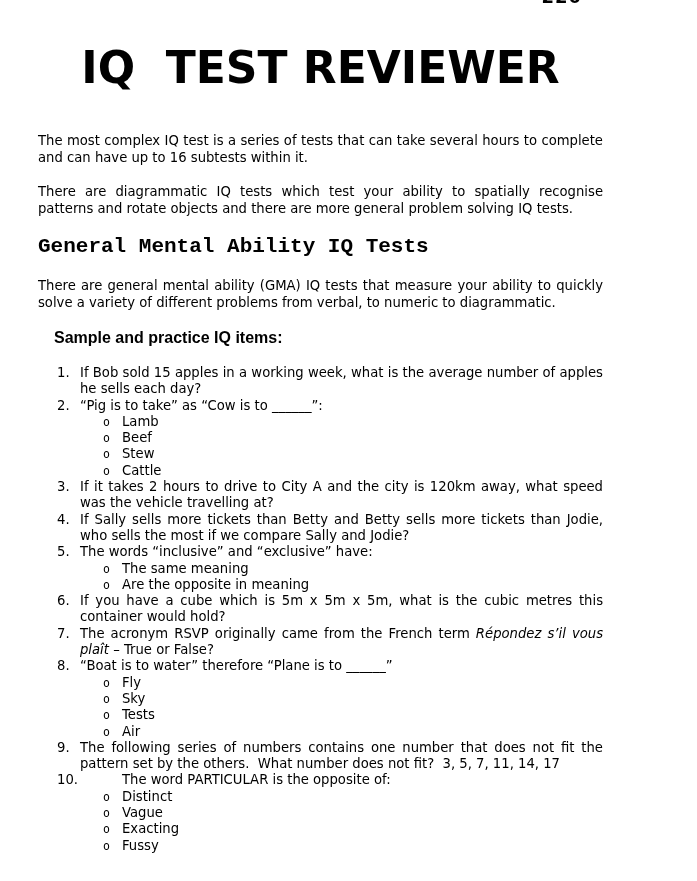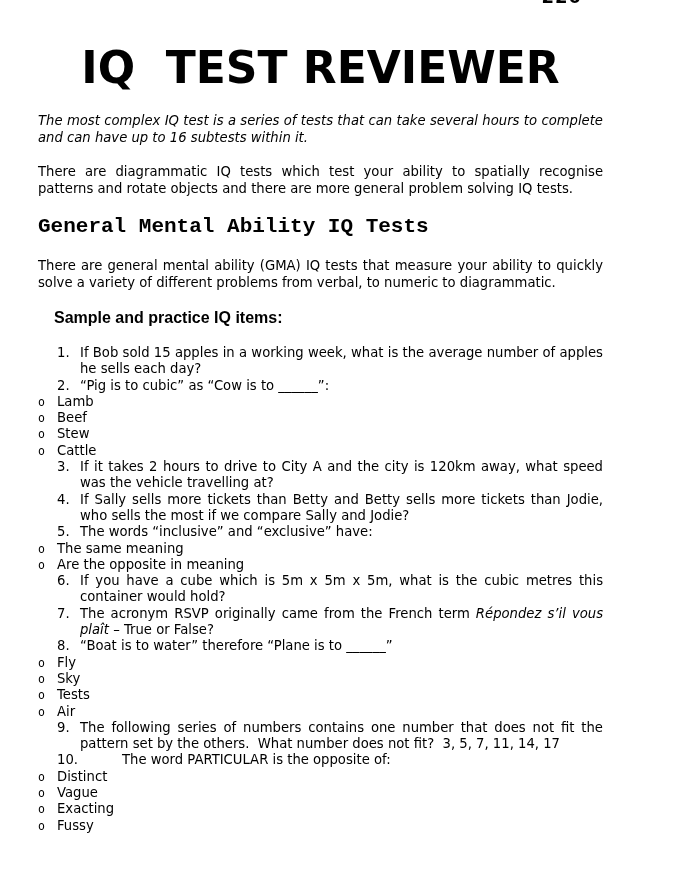--- a/index.html
+++ b/index.html
@@ -29,21 +29,21 @@
     font-size: 44px;
     line-height: 52px;
     text-align: center;
     margin: 42px 0 0 0;
     white-space: nowrap;
   }
   p.body-par {
     text-align: justify;
     margin: 0 0 17px 0;
   }
-  p.first-par { margin-top: 18px; font-style: italic; }
+  p.first-par { margin-top: 38px; }
   h2.section-heading {
     font-family: Liberation Mono, monospace;
     font-weight: bold;
     font-size: 21px;
     line-height: 25px;
     margin: 12px 0 18px 0;
   }
   h3.sub-heading {
     font-family: "Liberation Sans", sans-serif;
     font-weight: bold;
@@ -59,21 +59,21 @@
   .q .num {
     flex: 0 0 23px;
     width: 23px;
     margin-left: 19px;
   }
   .q .qtext {
     flex: 1;
     text-align: justify;
   }
   .q.tabbed .qtext { margin-left: 42px; flex: none; }
-  .opt { }
+  .opt { margin-left: 65px; }
   .opt .b {
     display: inline-block;
     width: 19px;
     font-family: "DejaVu Sans Mono", monospace;
     font-size: 11.5px;
   }
   .i-fr { font-style: italic; }
 </style>
 </head>
 <body>
@@ -95,21 +95,21 @@
 
   <div class="qlist">
 
     <div class="q">
       <span class="num">1.</span>
       <span class="qtext">If Bob sold 15 apples in a working week, what is the average number of apples he sells each day?</span>
     </div>
 
     <div class="q">
       <span class="num">2.</span>
-      <span class="qtext">“Pig is to cubic” as “Cow is to ______”:</span>
+      <span class="qtext">“Pig is to take” as “Cow is to ______”:</span>
     </div>
     <div class="opt">
       <span class="b">o</span><span>Lamb</span>
     </div>
     <div class="opt">
       <span class="b">o</span><span>Beef</span>
     </div>
     <div class="opt">
       <span class="b">o</span><span>Stew</span>
     </div>

